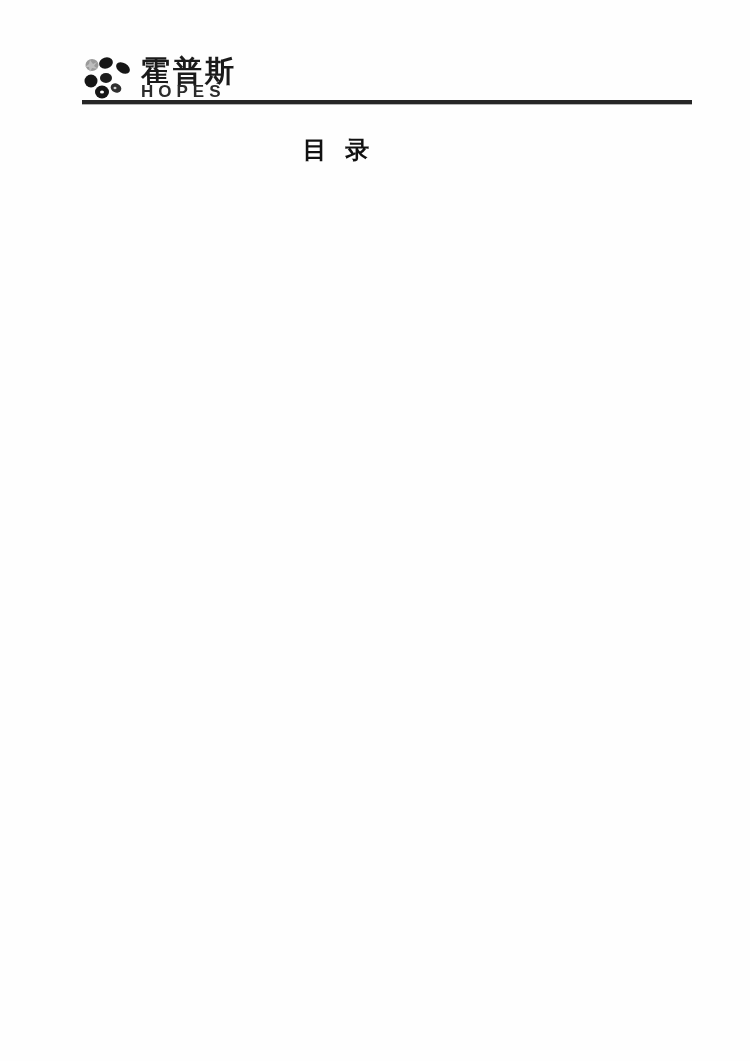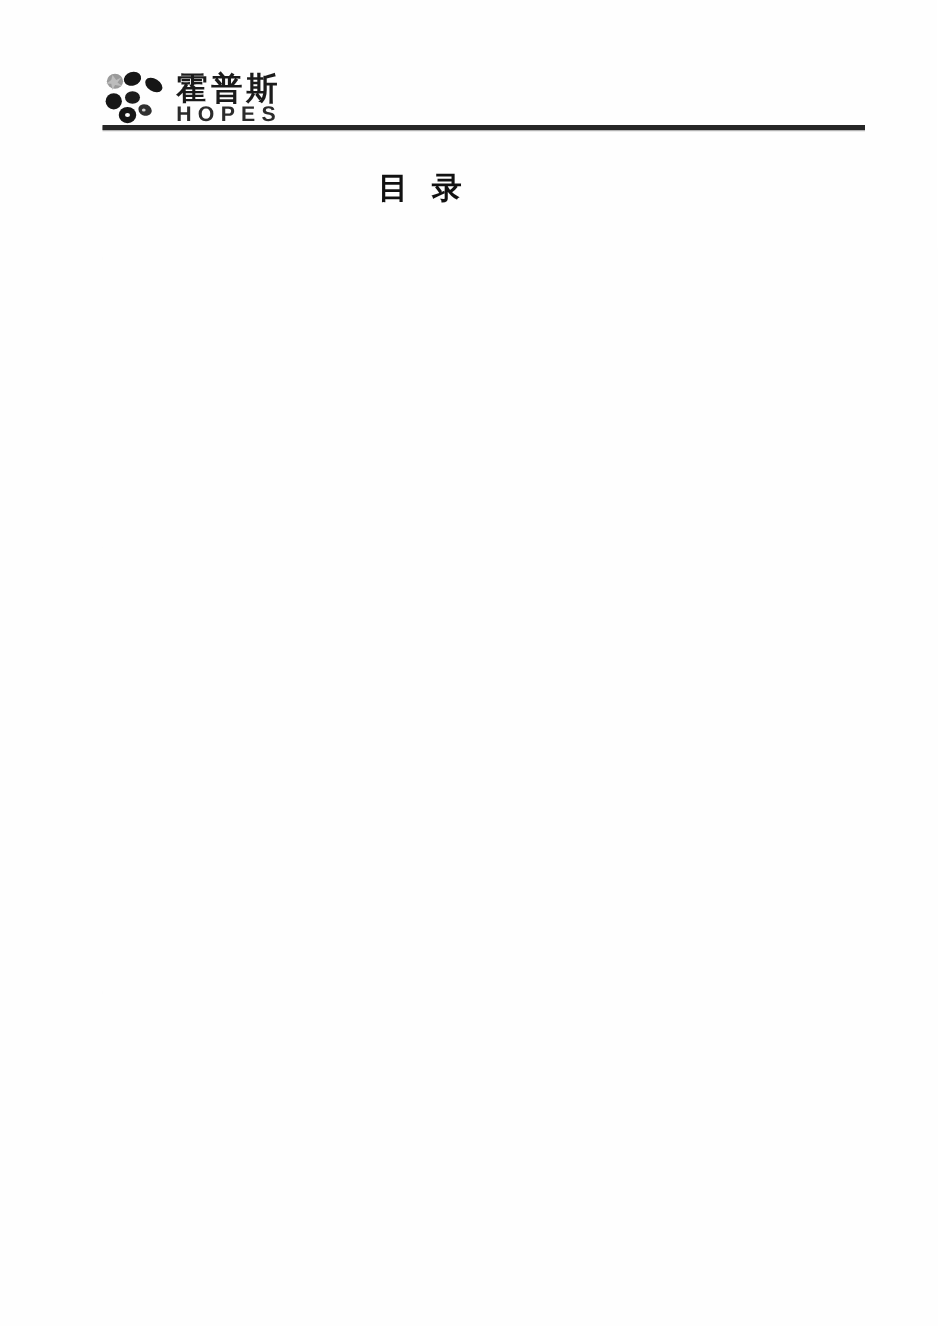--- a/index.html
+++ b/index.html
@@ -8,21 +8,21 @@
     font-family:"Liberation Sans","DejaVu Sans",sans-serif;color:#1d1d1d;
     overflow:hidden;
   }
   .page{position:absolute;left:0;top:0;width:750px;height:1061px;background:#fefefe;}
 
   
   .header{position:absolute;left:82px;top:55px;width:610px;height:50px;}
   .logo{position:absolute;left:0;top:0;display:flex;align-items:flex-start;}
   .logo-mark{width:52px;height:46px;}
   .logo-text{margin-left:7px;padding-top:4px;}
-  .brand-cn{font-size:25px;font-weight:700;letter-spacing:3px;color:#1b1b1b;line-height:25px;}
+  .brand-cn{font-size:29px;font-weight:700;letter-spacing:3px;color:#1b1b1b;line-height:25px;}
   .brand-en{font-size:17px;font-weight:700;letter-spacing:5px;color:#2b2b2b;line-height:13px;margin-top:1px;}
   .tagline{
     position:absolute;right:0;bottom:4px;
     font-family:"Liberation Serif","DejaVu Serif",serif;
     font-style:italic;font-weight:700;font-size:14.5px;letter-spacing:0.6px;color:#141414;
   }
   .header-rule{position:absolute;left:82px;top:100px;width:610px;height:4px;background:#262626;
     box-shadow:0 1px 0 rgba(40,40,40,.35);}
 
   

